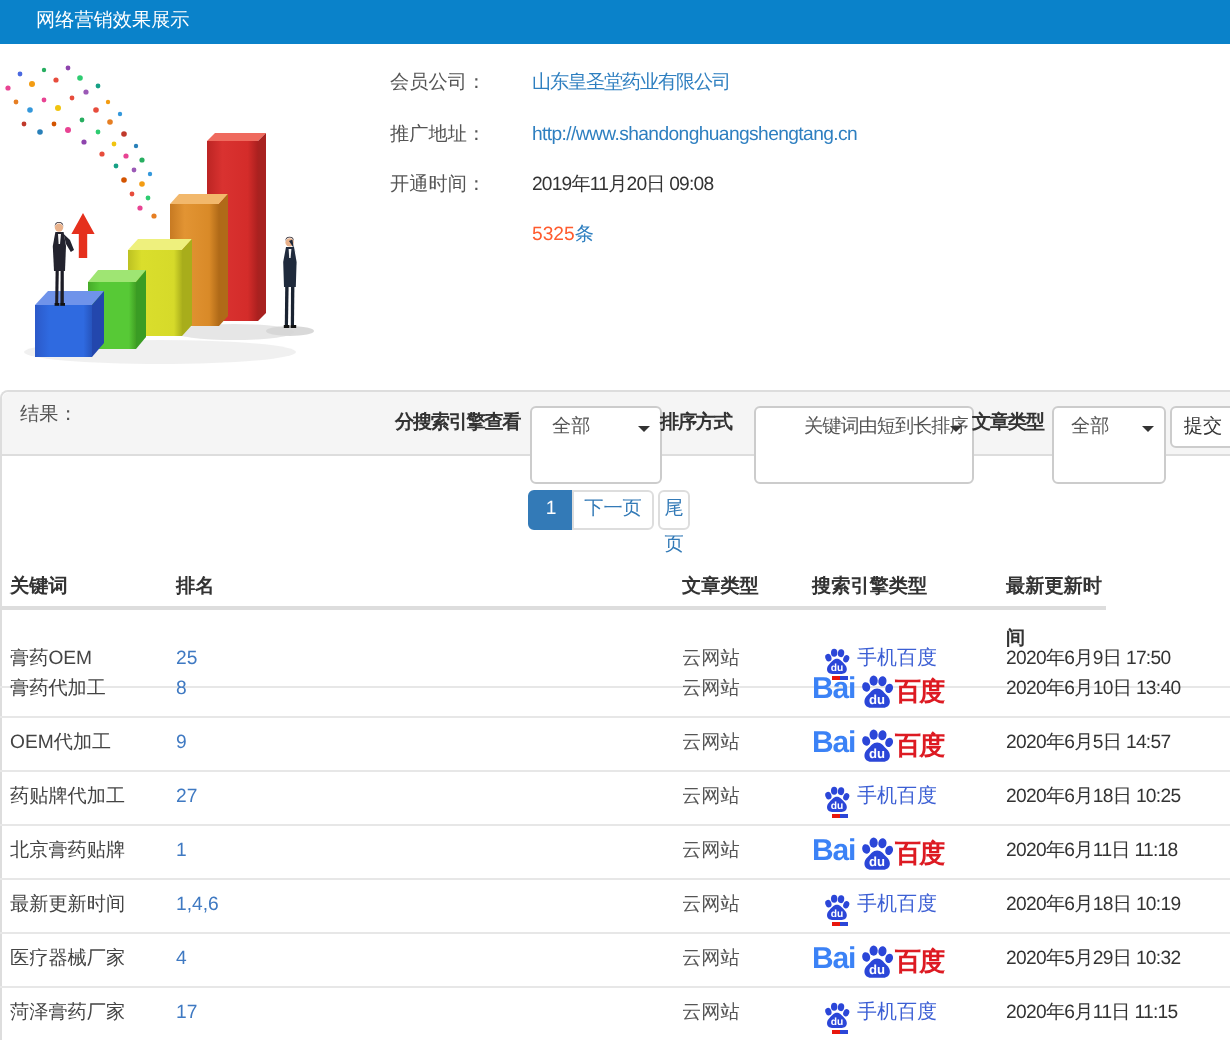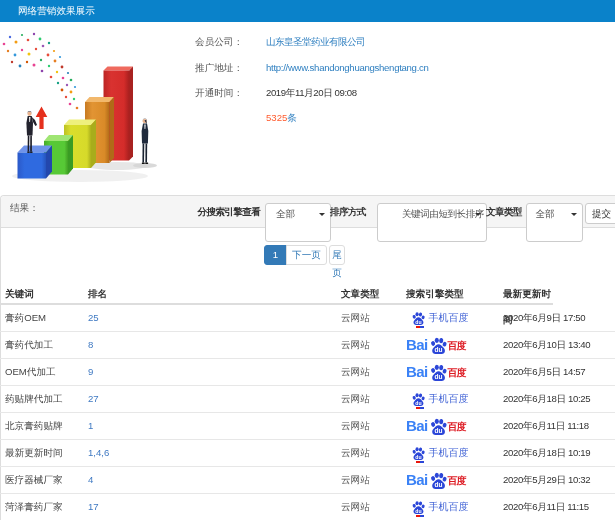--- a/index.html
+++ b/index.html
@@ -36,21 +36,21 @@
 .tr span{position:absolute;line-height:26px;}
 .c1{left:5px;color:#444;}
 .c2{left:88px;color:#3f79c2;}
 .c3{left:341px;color:#555;}
 .c5{left:503px;color:#333;letter-spacing:-0.35px;}
 
 .tr .mbtxt{position:absolute;left:428.5px;color:#3c5fd4;line-height:26px;white-space:nowrap;font-size:10px;}
 .tr .mbr{position:absolute;left:415.5px;top:21px;width:4.2px;height:1.7px;background:#e8160c;}
 .tr .mbb{position:absolute;left:419.7px;top:21px;width:4.2px;height:1.7px;background:#2b46d8;}
 .tr .bai{position:absolute;left:406px;top:5.5px;font-size:15px;font-weight:bold;color:#3b82f6;line-height:14px;letter-spacing:-0.6px;}
-.tr .bdu{position:absolute;left:447.5px;top:6.5px;font-size:10px;font-weight:bold;color:#dd1a22;line-height:14px;white-space:nowrap;letter-spacing:-0.9px;}
+.tr .bdu{position:absolute;left:447.5px;top:6.5px;font-size:13px;font-weight:bold;color:#dd1a22;line-height:14px;white-space:nowrap;letter-spacing:-0.9px;}
 .pawm{position:absolute;left:409.5px;top:6.1px;}
 .pawp{position:absolute;left:428.5px;top:4px;}
 </style>
 </head>
 <body>
 <div id="wrap">
   <div class="abs" id="topbar">
       <span>网络营销效果展示</span>
     </div>
 
@@ -208,21 +208,21 @@
   <div class="abs pg" id="pg3">尾页</div>
 
   <div class="abs th">
       <span style="left:5px">关键词</span>
       <span style="left:88px">排名</span>
       <span style="left:341px">文章类型</span>
       <span style="left:406px">搜索引擎类型</span>
       <span style="left:503px">最新更新时间</span>
     </div>
 
-  <div class="abs tr" style="top:305px">
+  <div class="abs tr" style="top:317px">
       <span class="c1">膏药OEM</span>
       <span class="c2">25</span>
       <span class="c3">云网站</span>
       <svg class="pawm" width="16.8" height="14.8" viewBox="0 0 26 26">
         <g fill="#2b46d8">
           <ellipse cx="5.6" cy="10.2" rx="2.7" ry="3.3" transform="rotate(-18 5.6 10.2)"></ellipse>
           <ellipse cx="10.7" cy="5.9" rx="2.8" ry="3.5"></ellipse>
           <ellipse cx="16.7" cy="6.3" rx="2.8" ry="3.5" transform="rotate(10 16.7 6.3)"></ellipse>
           <ellipse cx="21.3" cy="11.2" rx="2.6" ry="3.2" transform="rotate(22 21.3 11.2)"></ellipse>
           <path d="M13.1,11.2 C15.9,11.2 17.5,13.6 19.4,15.5 C21.2,17.3 21.8,18.6 21.8,20.4 C21.8,23 19.7,24.5 17.4,24.5 L8.8,24.5 C6.5,24.5 4.4,23 4.4,20.4 C4.4,18.6 5,17.3 6.8,15.5 C8.7,13.6 10.3,11.2 13.1,11.2 Z"></path>

